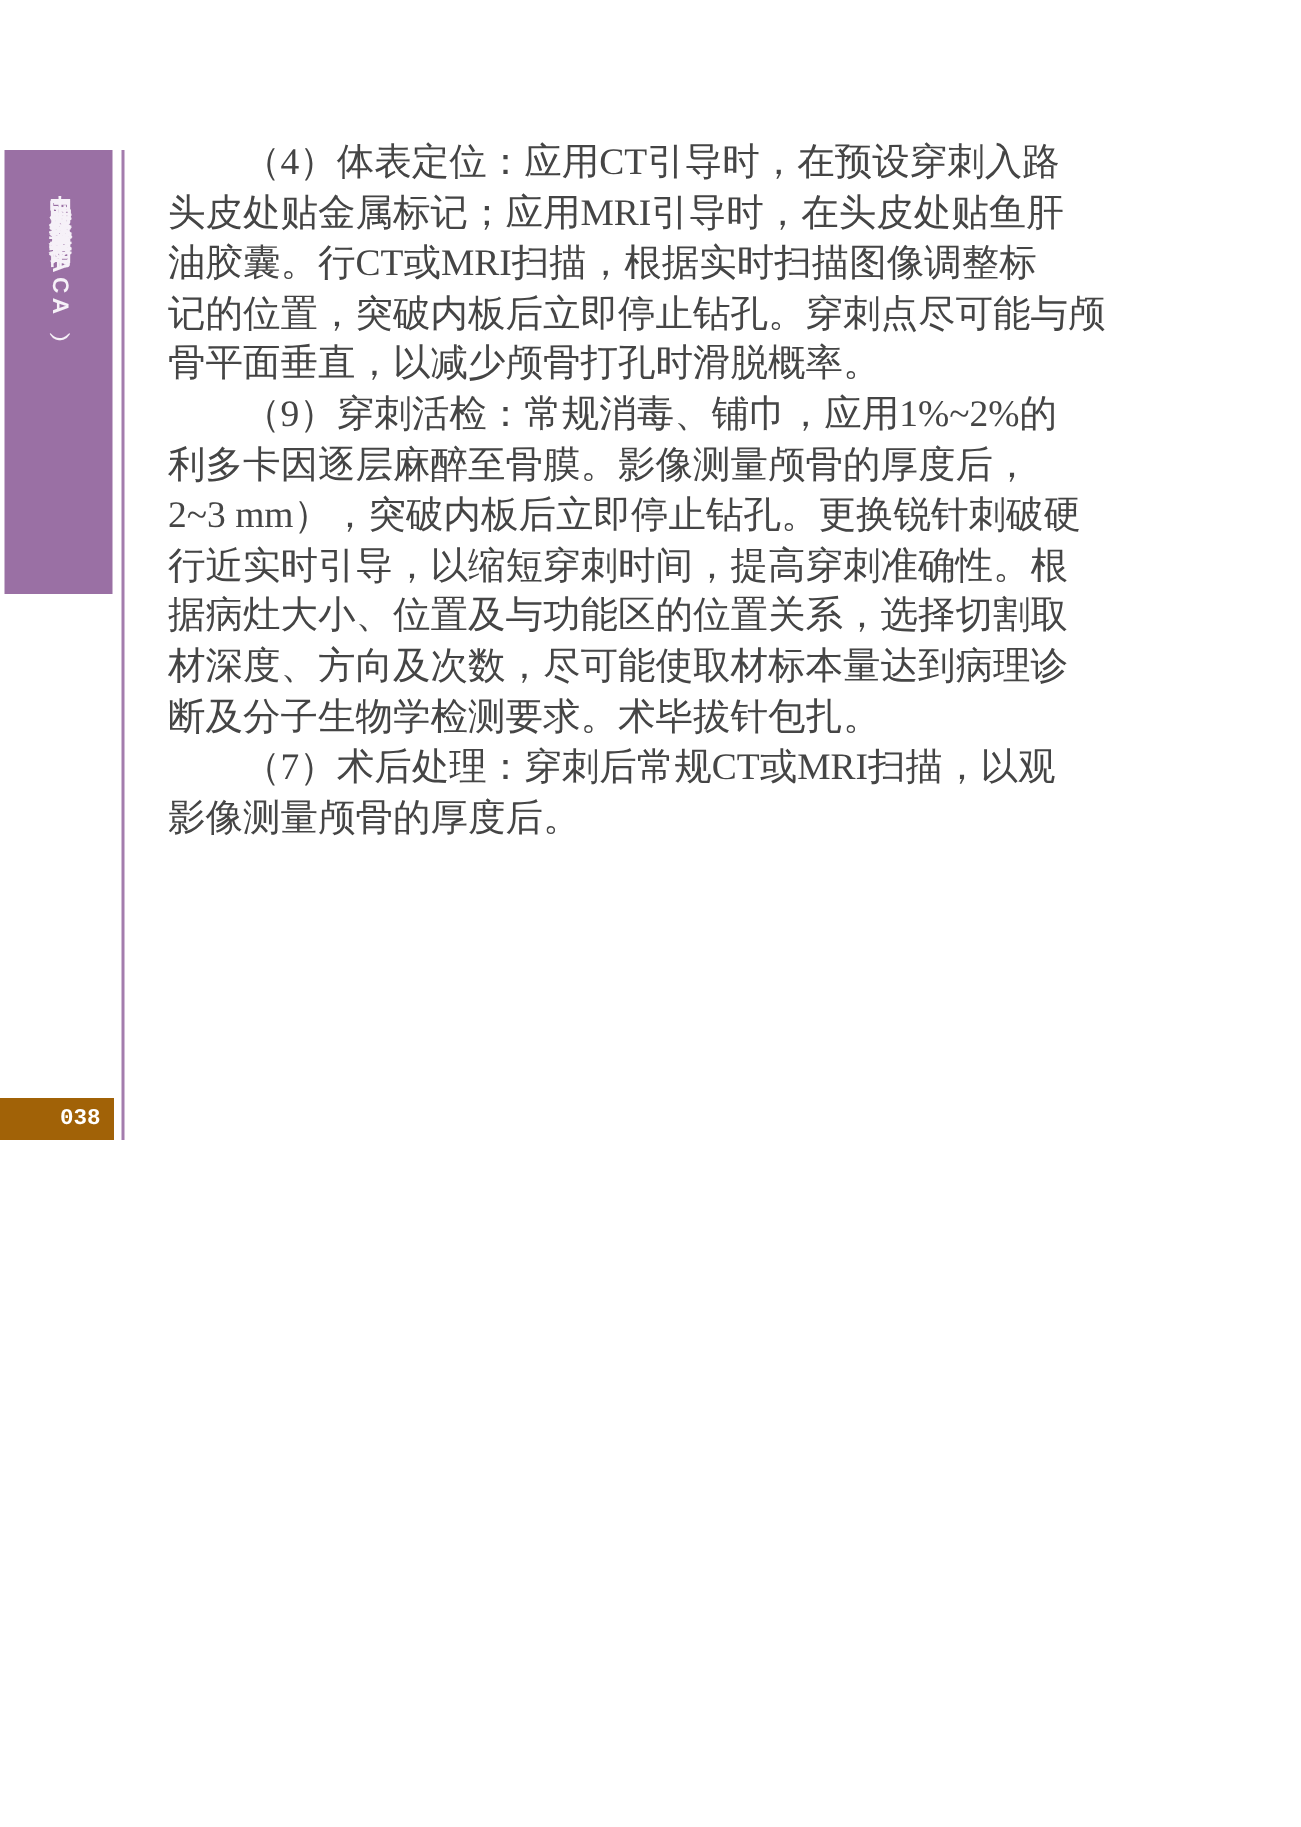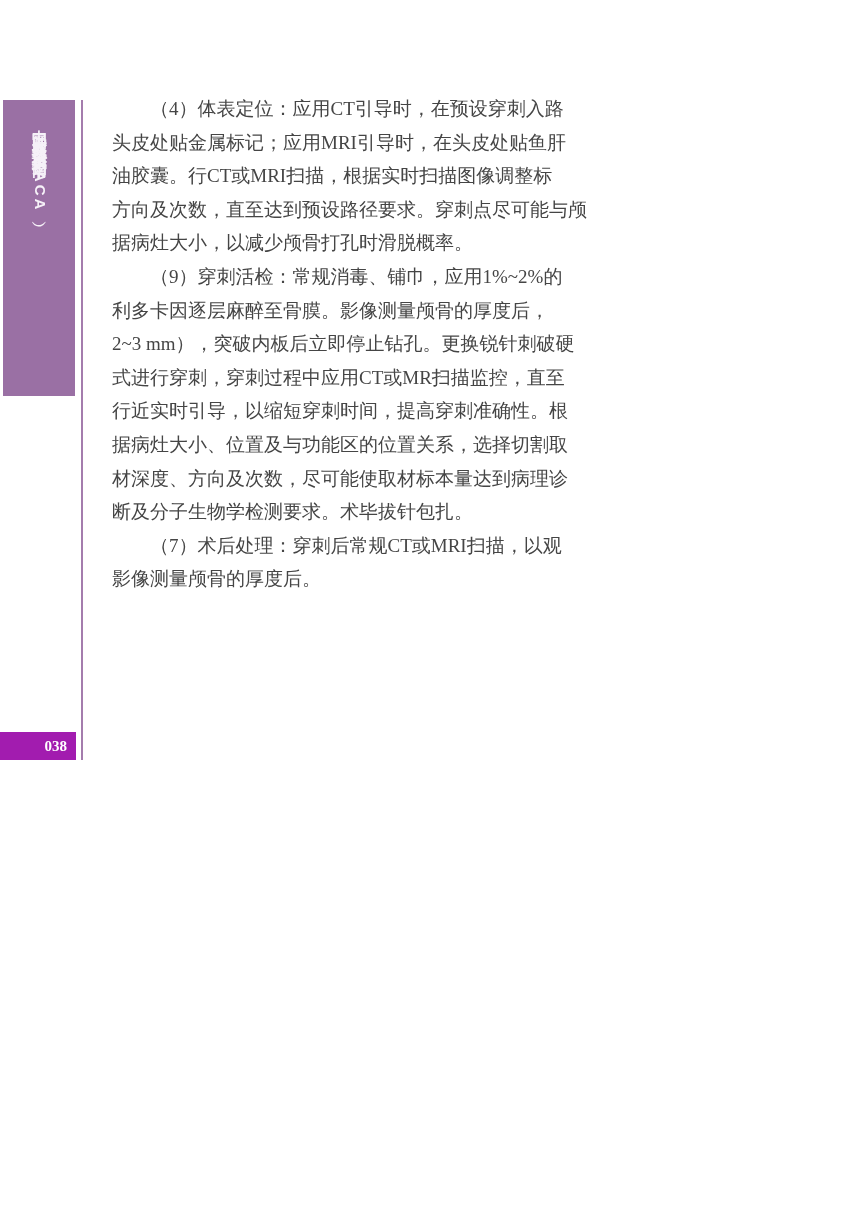--- a/index.html
+++ b/index.html
@@ -46,38 +46,38 @@
     height: 660px;
     background: #a47cad;
   }
   
   .page-badge {
     position: absolute;
     left: 0;
     top: 732px;
     width: 76px;
     height: 28px;
-    background: #a21caf;
+    background: #a16207;
     color: #ffffff;
-    font-family: Liberation Serif, serif;
+    font-family: Liberation Mono, monospace;
     font-weight: bold;
     font-size: 15px;
     line-height: 28px;
     text-align: right;
     box-sizing: border-box;
     padding-right: 9px;
   }
   
   .text-block {
     position: absolute;
     left: 112px;
     top: 92px;
     width: 416px;
     color: #454545;
-    font-size: 19px;
+    font-size: 25px;
   }
   .line {
     height: 33.6px;
     line-height: 33.6px;
     white-space: nowrap;
     text-align: justify;
     text-align-last: justify;
     text-justify: inter-character;
     overflow: visible;
   }
@@ -98,26 +98,25 @@
   </aside>
 
   <div class="vrule"></div>
 
   <div class="page-badge">038</div>
 
   <main class="text-block">
       <div class="line first">（4）体表定位：应用CT引导时，在预设穿刺入路</div>
       <div class="line">头皮处贴金属标记；应用MRI引导时，在头皮处贴鱼肝</div>
       <div class="line">油胶囊。行CT或MRI扫描，根据实时扫描图像调整标</div>
-      <div class="line">方向及次数，直至达到预设路径要求。穿刺点尽可能与颅</div>
-      <div class="line last">据病灶大小，以减少颅骨打孔时滑脱概率。</div>
+      <div class="line">记的位置，突破内板后立即停止钻孔。穿刺点尽可能与颅</div>
+      <div class="line last">骨平面垂直，以减少颅骨打孔时滑脱概率。</div>
       <div class="line first">（9）穿刺活检：常规消毒、铺巾，应用1%~2%的</div>
       <div class="line">利多卡因逐层麻醉至骨膜。影像测量颅骨的厚度后，</div>
       <div class="line">2~3 mm），突破内板后立即停止钻孔。更换锐针刺破硬</div>
-      <div class="line">式进行穿刺，穿刺过程中应用CT或MR扫描监控，直至</div>
       <div class="line">行近实时引导，以缩短穿刺时间，提高穿刺准确性。根</div>
       <div class="line">据病灶大小、位置及与功能区的位置关系，选择切割取</div>
       <div class="line">材深度、方向及次数，尽可能使取材标本量达到病理诊</div>
       <div class="line last">断及分子生物学检测要求。术毕拔针包扎。</div>
       <div class="line first">（7）术后处理：穿刺后常规CT或MRI扫描，以观</div>
       <div class="line last">影像测量颅骨的厚度后。</div>
     </main>
 
 </div>
 

